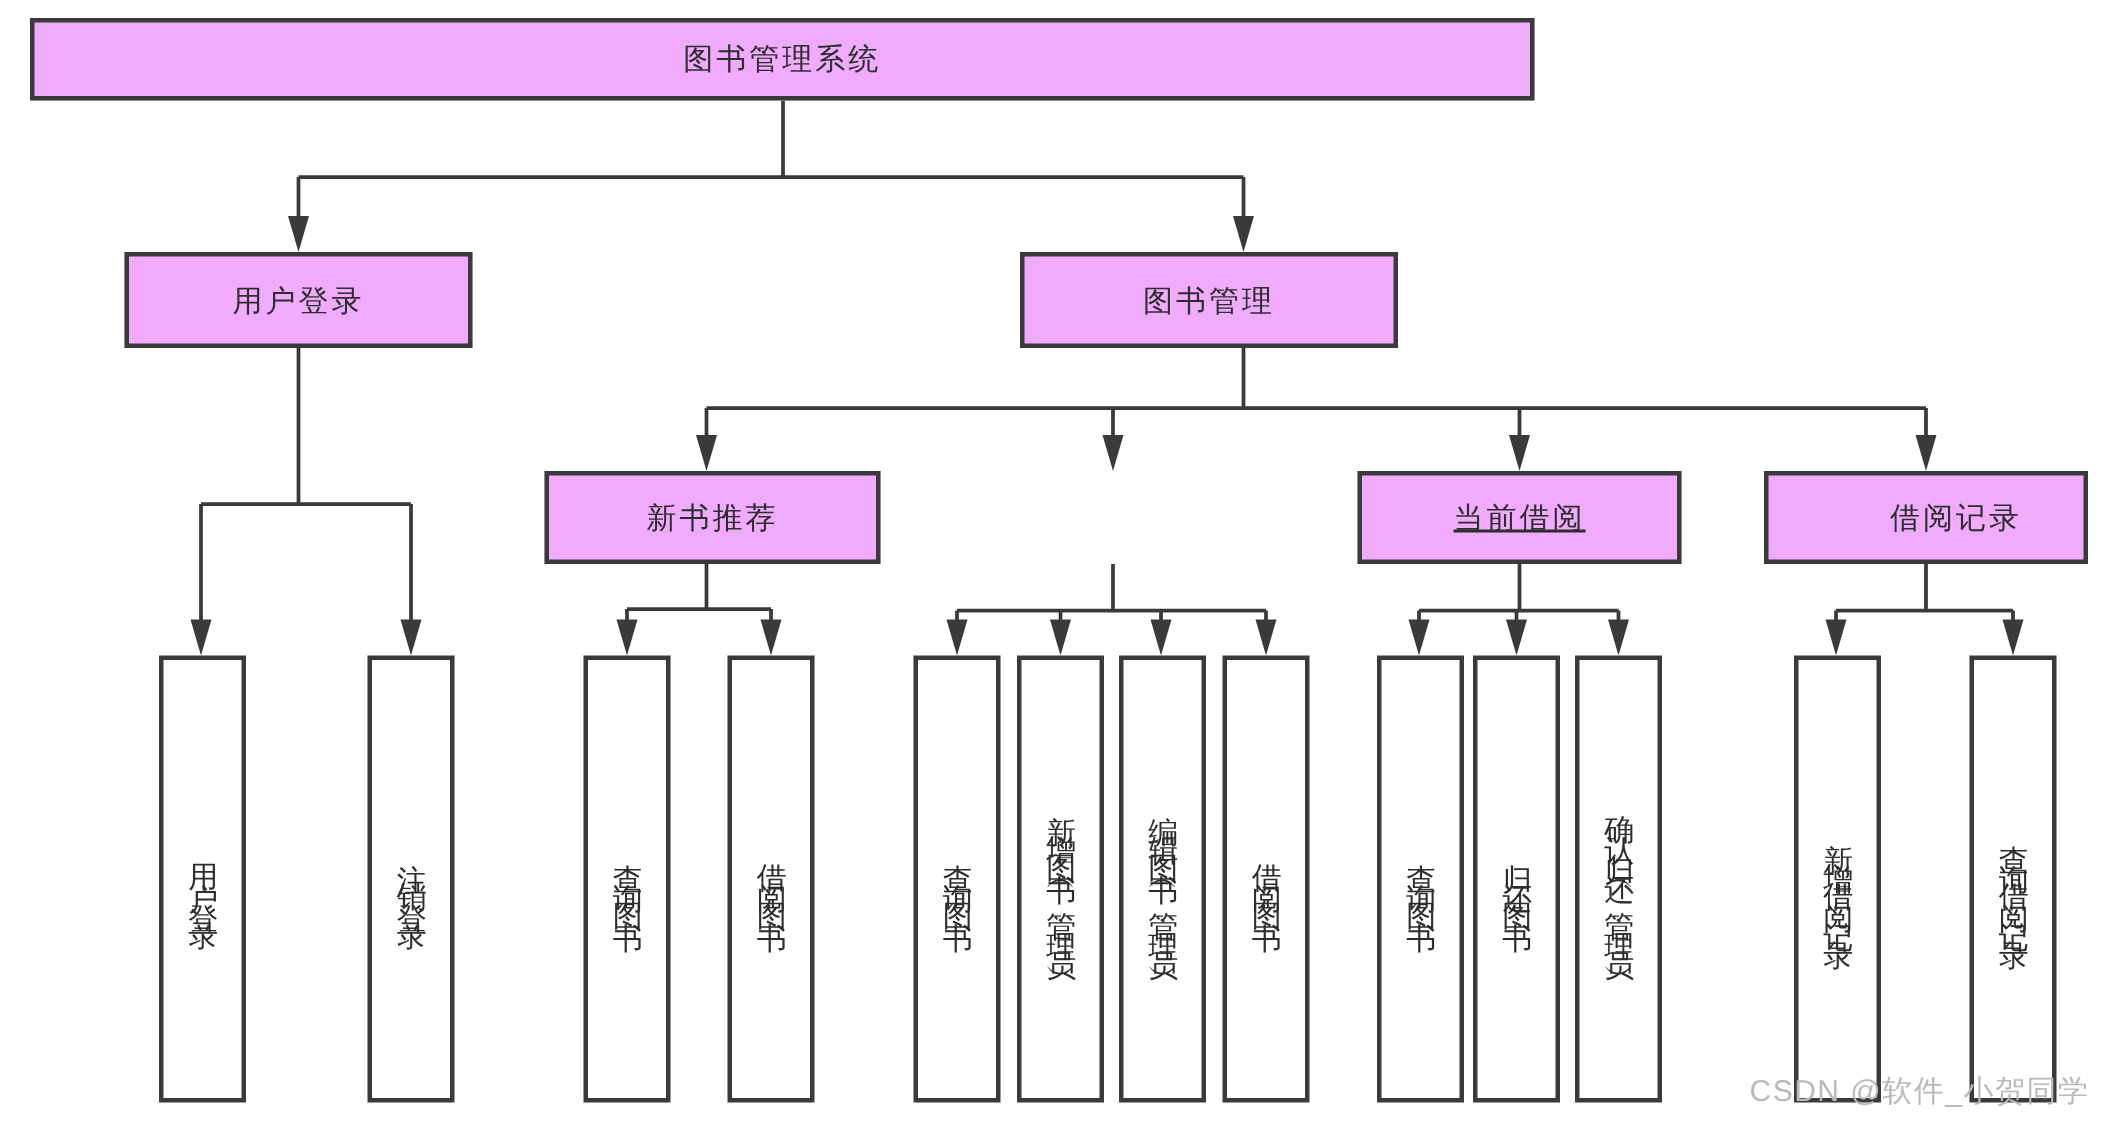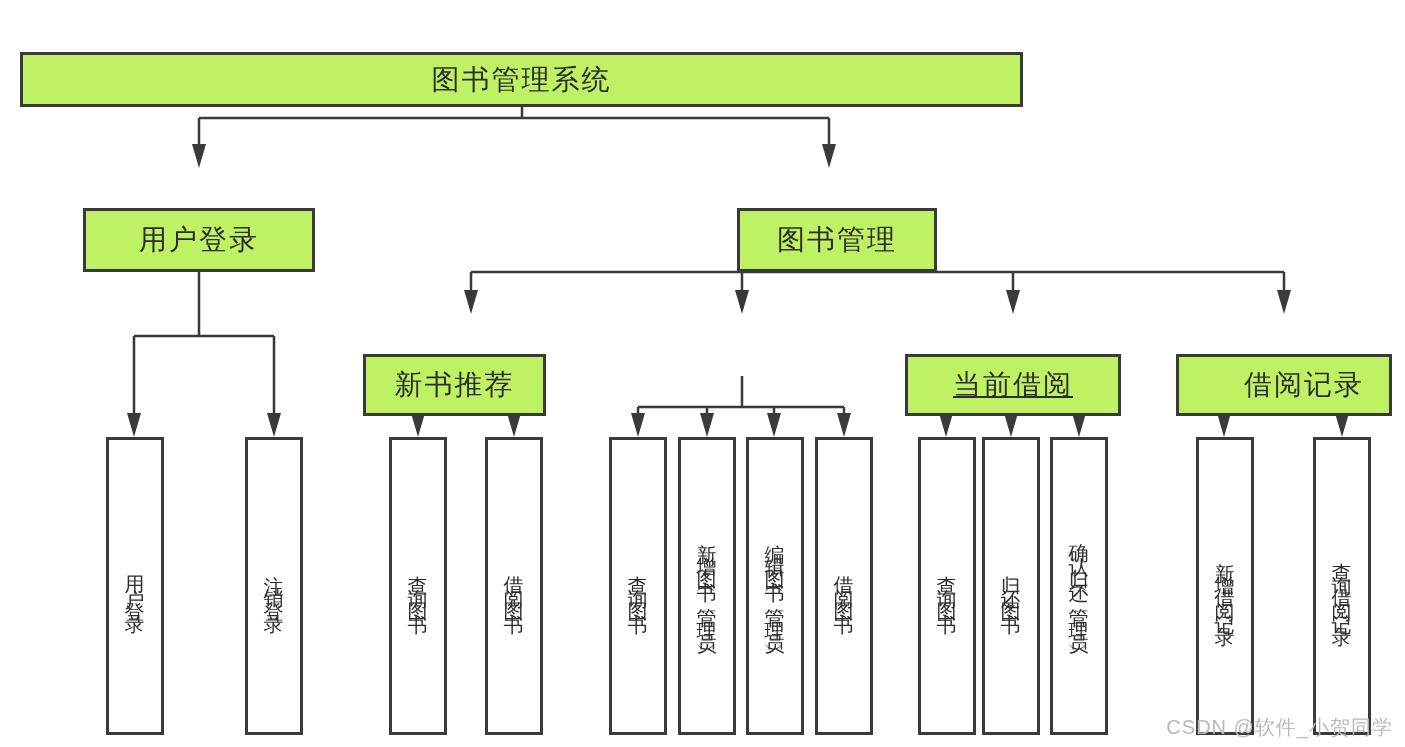--- a/index.html
+++ b/index.html
@@ -18,35 +18,34 @@
   .connectors {
     position: absolute;
     left: 0; top: 0;
     width: 1405px;
     height: 747px;
   }
   .node {
     position: absolute;
     box-sizing: border-box;
     border: 3px solid #3a3a3a;
-    background: #bef264;
+    background: #f0abfc;
     display: flex;
     align-items: center;
     justify-content: center;
     color: #2d2d2d;
-    font-size: 28px;
+    font-size: 20px;
     letter-spacing: 2px;
     white-space: nowrap;
-    margin-top: 40px;
   }
   
   .n-root  { left: 20px;   top: 12px;  width: 1003px; height: 55px; }
   .n-login { left: 83px;   top: 168px; width: 232px;  height: 64px; }
-  .n-mgmt  { left: 737px;  top: 168px; width: 200px;  height: 64px; }
-  .n-rec   { left: 363px;  top: 314px; width: 183px;  height: 62px; }
+  .n-mgmt  { left: 680px;  top: 168px; width: 252px;  height: 64px; }
+  .n-rec   { left: 363px;  top: 314px; width: 224px;  height: 62px; }
   .n-bor   { left: 634px;  top: 314px; width: 216px;  height: 62px; }
   .n-cur   { left: 905px;  top: 314px; width: 216px;  height: 62px; text-decoration: underline; }
   .n-log   { left: 1176px; top: 314px; width: 216px;  height: 62px; padding-left: 40px; }
   
   .leaf {
     position: absolute;
     top: 437px;
     width: 58px;
     height: 298px;
     box-sizing: border-box;

